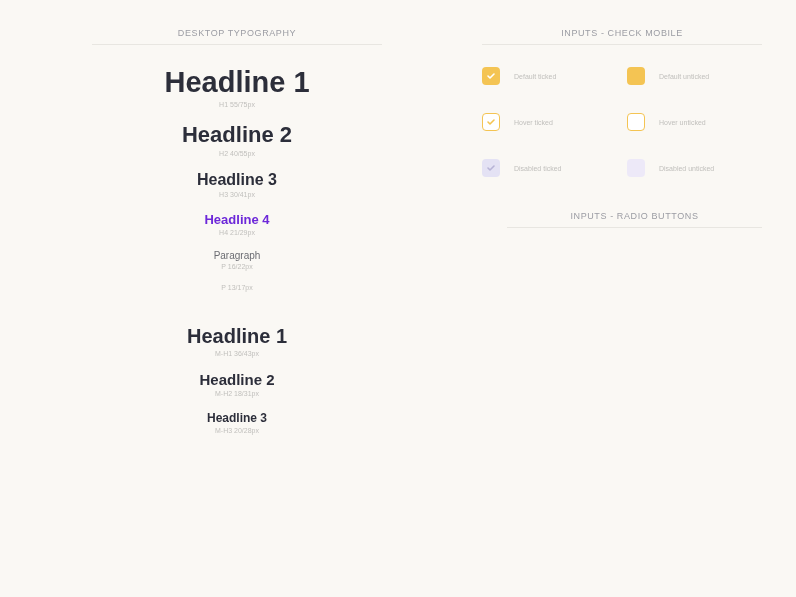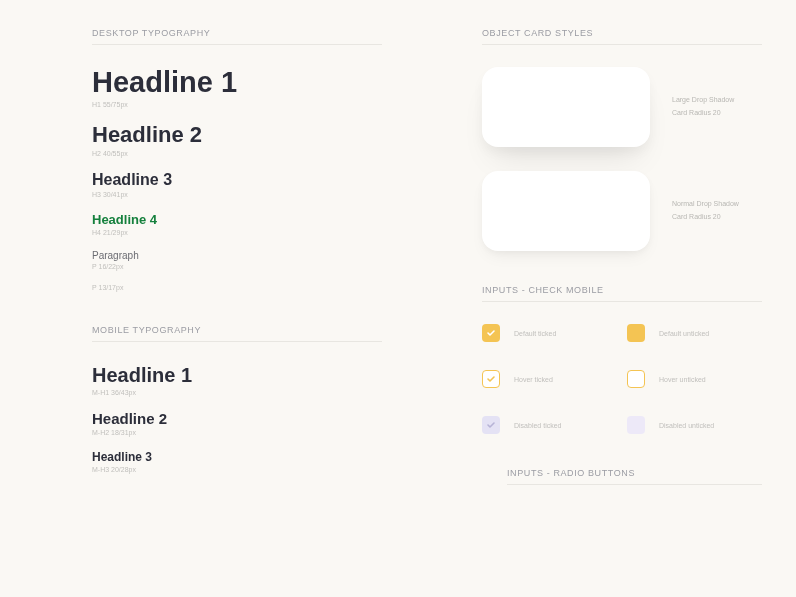--- a/index.html
+++ b/index.html
@@ -23,33 +23,33 @@
 
   .section-title {
     font-size: 9px;
     letter-spacing: 0.6px;
     color: #9b9ca3;
     font-weight: 500;
     padding-bottom: 6px;
     border-bottom: 1px solid #e8e6e1;
     margin-bottom: 22px;
   }
-  .section { margin-bottom: 34px; }
+  .section { margin-bottom: 34px; text-align: center; }
 
   .type-item { margin-bottom: 14px; }
   .type-spec {
     font-size: 7px;
     color: #c0bfbc;
     margin-top: 2px;
     font-weight: 400;
   }
   .h1 { font-size: 29px; font-weight: 800; color: #2c2e3a; line-height: 1.1; }
   .h2 { font-size: 22px; font-weight: 700; color: #2c2e3a; }
   .h3 { font-size: 16px; font-weight: 700; color: #2c2e3a; }
-  .h4 { font-size: 13px; font-weight: 600; color: #15803d; }
+  .h4 { font-size: 13px; font-weight: 600; color: #6d28d9; }
   .body-t { font-size: 11px; font-weight: 600; color: #2c2e3a; }
   .para-t { font-size: 10px; font-weight: 400; color: #6b6c72; }
   .tag-t { font-size: 8px; font-weight: 700; letter-spacing: 0.5px; color: #2c2e3a; }
 
   .m-h1 { font-size: 20px; font-weight: 800; color: #2c2e3a; }
   .m-h2 { font-size: 15px; font-weight: 700; color: #2c2e3a; }
   .m-h3 { font-size: 12px; font-weight: 700; color: #2c2e3a; }
 
   
   .card-row { display: flex; align-items: center; gap: 22px; margin-bottom: 24px; }
@@ -122,58 +122,39 @@
       <div class="type-item">
         <div class="para-t">Paragraph</div>
         <div class="type-spec">P 16/22px</div>
       </div>
       <div class="type-item">
         <div class="type-spec">P 13/17px</div>
       </div>
     </div>
 
     <div class="section">
-      <div class="section-title">MOBILE TYPOGRAPHY</div>
 
       <div class="type-item">
         <div class="m-h1">Headline 1</div>
         <div class="type-spec">M-H1 36/43px</div>
       </div>
       <div class="type-item">
         <div class="m-h2">Headline 2</div>
         <div class="type-spec">M-H2 18/31px</div>
       </div>
       <div class="type-item">
         <div class="m-h3">Headline 3</div>
         <div class="type-spec">M-H3 20/28px</div>
       </div>
     </div>
 
   </div>
 
   <div class="col col-right">
 
-    <div class="section">
-      <div class="section-title">OBJECT CARD STYLES</div>
-
-      <div class="card-row">
-        <div class="card large-shadow"></div>
-        <div class="card-label">
-          <div>Large Drop Shadow</div>
-          <div>Card Radius 20</div>
-        </div>
-      </div>
-      <div class="card-row">
-        <div class="card normal-shadow"></div>
-        <div class="card-label">
-          <div>Normal Drop Shadow</div>
-          <div>Card Radius 20</div>
-        </div>
-      </div>
-    </div>
 
     <div class="section">
       <div class="section-title">INPUTS - CHECK MOBILE</div>
 
       <div class="cb-grid">
 
         <div class="cb-item">
           <div class="cb filled">
             <svg width="10" height="10" viewBox="0 0 10 10">
                 <path d="M2 5 L4 7 L8 3" stroke="#ffffff" stroke-width="1.6" fill="none" stroke-linecap="round" stroke-linejoin="round"></path>

